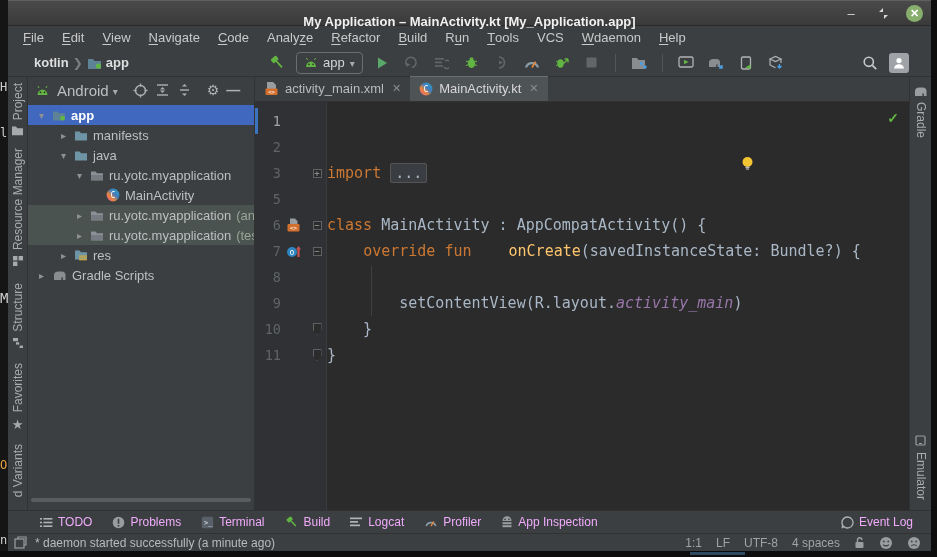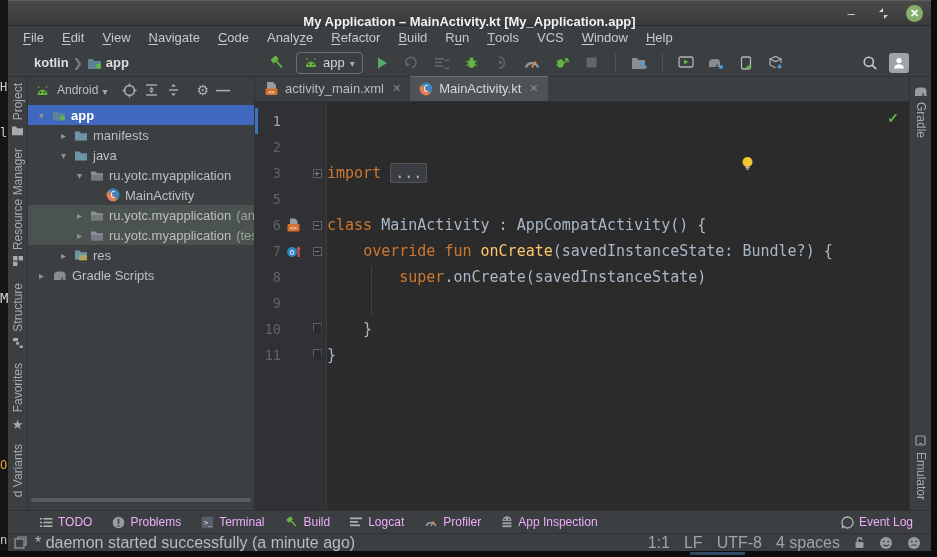--- a/index.html
+++ b/index.html
@@ -55,21 +55,21 @@
   .stripe { width:20px; background:#3C3F41; display:flex; flex-direction:column; align-items:center; overflow:hidden;}
   .stripe.left { border-right:1px solid #323232; }
   .stripe.right { width:22px; border-left:1px solid #323232; }
   .vitem { display:flex; flex-direction:column; align-items:center; gap:5px; color:#a9acae; font-size:12px; }
   .vtext-l { writing-mode:vertical-rl; transform:rotate(180deg); }
   .vtext-r { writing-mode:vertical-rl; }
 
   
   .project { width:227px; background:#3C3F41; border-right:1px solid #323232; display:flex; flex-direction:column; position:relative;}
   .ppanel-head { height:26px; display:flex; align-items:center; gap:7px; padding:0 7px; flex:0 0 26px;}
-  .ppanel-head .ptitle { color:#bcbec0; font-size:12px; }
+  .ppanel-head .ptitle { color:#bcbec0; font-size:15px; }
   .ppanel-head .caret::after { content:"▾"; color:#a9a9a9; font-size:10px; margin-left:-3px;}
   .ppanel-head .gear { color:#aeb0b2; font-size:14px; }
   .ppanel-head .dash { color:#aeb0b2; font-size:14px; font-weight:bold;}
   .tree { flex:1; overflow:hidden; padding-top:2px;}
   .trow { height:20px; display:flex; align-items:center; gap:5px; font-size:13px; color:#bdbfc1; white-space:nowrap; overflow:hidden;}
   .trow .chev { width:11px; text-align:center; color:#8f9193; font-size:10px; flex:0 0 11px;}
   .trow.sel { background:#4068BF; color:#fff; }
   .trow.hl { background:#4A5350; }
   .tsuffix { color:#8f9a8f; }
   .trow.hl .tsuffix { color:#9aa598; }
@@ -90,38 +90,38 @@
   .indent-guide { position:absolute; left:116px; top:164px; width:1px; height:50px; background:#3E4042; }
   .cline { position:relative; height:26px; display:flex; align-items:center; font-family:"DejaVu Sans Mono",monospace; font-size:15px; }
   .lnum { width:26px; text-align:right; color:#606366; font-size:13.5px; flex:0 0 26px; font-family:"DejaVu Sans Mono",monospace;}
   .lnum.cur { color:#a4a3a3; }
   .gslot { width:26px; flex:0 0 26px; display:flex; align-items:center; justify-content:center;}
   .fslot { width:20px; flex:0 0 20px; display:flex; align-items:center; justify-content:center;}
   .ctext { white-space:pre; }
   .ctext span { white-space:pre; }
   .kw { color:#CC7832; }
   .pl { color:#A9B7C6; }
-  .fn { color:#FFC66D; }
+  .fn { color:#FFC66D;margin-left:28px; }
   .fld { color:#9876AA; font-style:italic; }
   .foldbox { background:#3A3D41; border:1px solid #555; border-radius:2px; padding:0 4px; color:#a9b7c6; }
   .fmark { width:9px; height:9px; border:1px solid #5f6264; background:#2b2b2b; color:#9da0a2;
            font-size:9px; line-height:7px; text-align:center; font-family:"DejaVu Sans Mono",monospace;}
   .fend { width:9px; height:12px; border:1px solid #5f6264; background:#2b2b2b;
           clip-path:polygon(0 0,100% 0,100% 55%,50% 100%,0 55%); }
   .check { position:absolute; right:10px; top:8px; color:#62B543; font-size:14px; font-weight:bold;}
   .bulb { position:absolute; left:486px; top:54px; }
 
   
   .bottombar { height:23px; background:#3C3F41; border-top:1px solid #323232; display:flex; align-items:center;
                padding:0 10px 0 24px; gap:4px; flex:0 0 23px;}
   .bw { display:flex; align-items:center; gap:5px; color:#f0abfc; font-size:12px; padding:0 8px; height:100%;}
 
   
   .statusbar { height:18px; background:#3C3F41; border-top:1px solid #323232; display:flex; align-items:center;
-               padding:0 10px 0 6px; gap:8px; flex:0 0 18px; color:#b8babc; font-size:16px;}
+               padding:0 10px 0 6px; gap:8px; flex:0 0 18px; color:#b8babc; font-size:12px;}
   .sright { display:flex; align-items:center; gap:14px; margin-left:auto; color:#a0a3a6;}
 
   svg { display:block; }
 </style>
 </head>
 <body>
 
 <div class="screen">
 
   <div class="left-strip">
@@ -203,21 +203,21 @@
           <span>ools</span>
         </div>
       <div class="menu-item">
           <span>VCS</span>
           <span class="mn"></span>
           <span></span>
         </div>
       <div class="menu-item">
           <span></span>
           <span class="mn">W</span>
-          <span>indow</span>
+          <span>daemon</span>
         </div>
       <div class="menu-item">
           <span></span>
           <span class="mn">H</span>
           <span>elp</span>
         </div>
     </div>
 
     <div class="toolbar">
       <div class="crumbs">
@@ -638,26 +638,26 @@
               </span>
             <span class="fslot">
                 <span class="fmark">−</span>
               </span>
             <span class="ctext"><span class="pl">    </span><span class="kw">override fun </span><span class="fn">onCreate</span><span class="pl">(savedInstanceState: Bundle?) {</span></span>
           </div>
           <div class="cline">
             <span class="lnum">8</span>
             <span class="gslot"></span>
               <span class="fslot"></span>
-            <span class="ctext"><span class="pl">        </span><span class="kw">super</span><span class="pl">.onCreate(savedInstanceState)</span></span>
           </div>
           <div class="cline">
             <span class="lnum">9</span>
             <span class="gslot"></span>
               <span class="fslot"></span>
+            <span class="ctext"><span class="pl">        setContentView(R.layout.</span><span class="fld">activity_main</span><span class="pl">)</span></span>
           </div>
           <div class="cline">
             <span class="lnum">10</span>
             <span class="gslot"></span>
             <span class="fslot">
                 <span class="fend"></span>
               </span>
             <span class="ctext"><span class="pl">    }</span></span>
           </div>
           <div class="cline">

